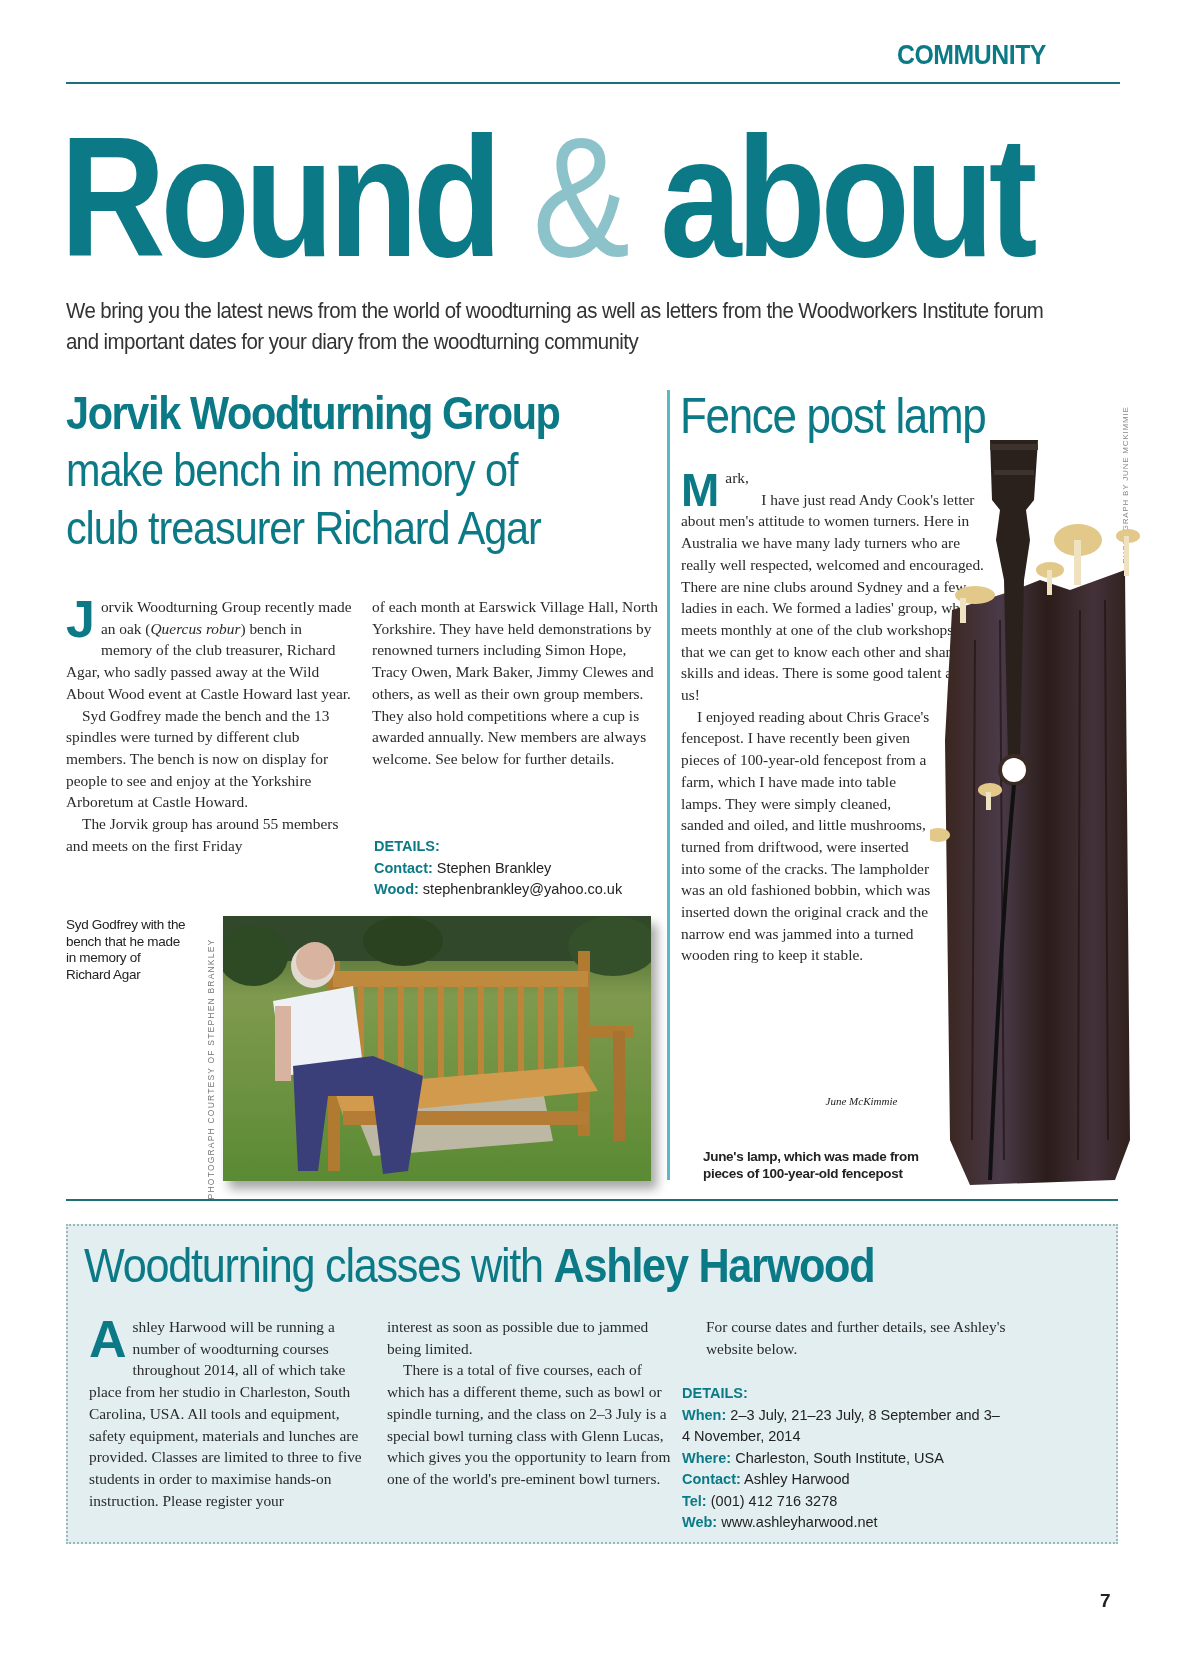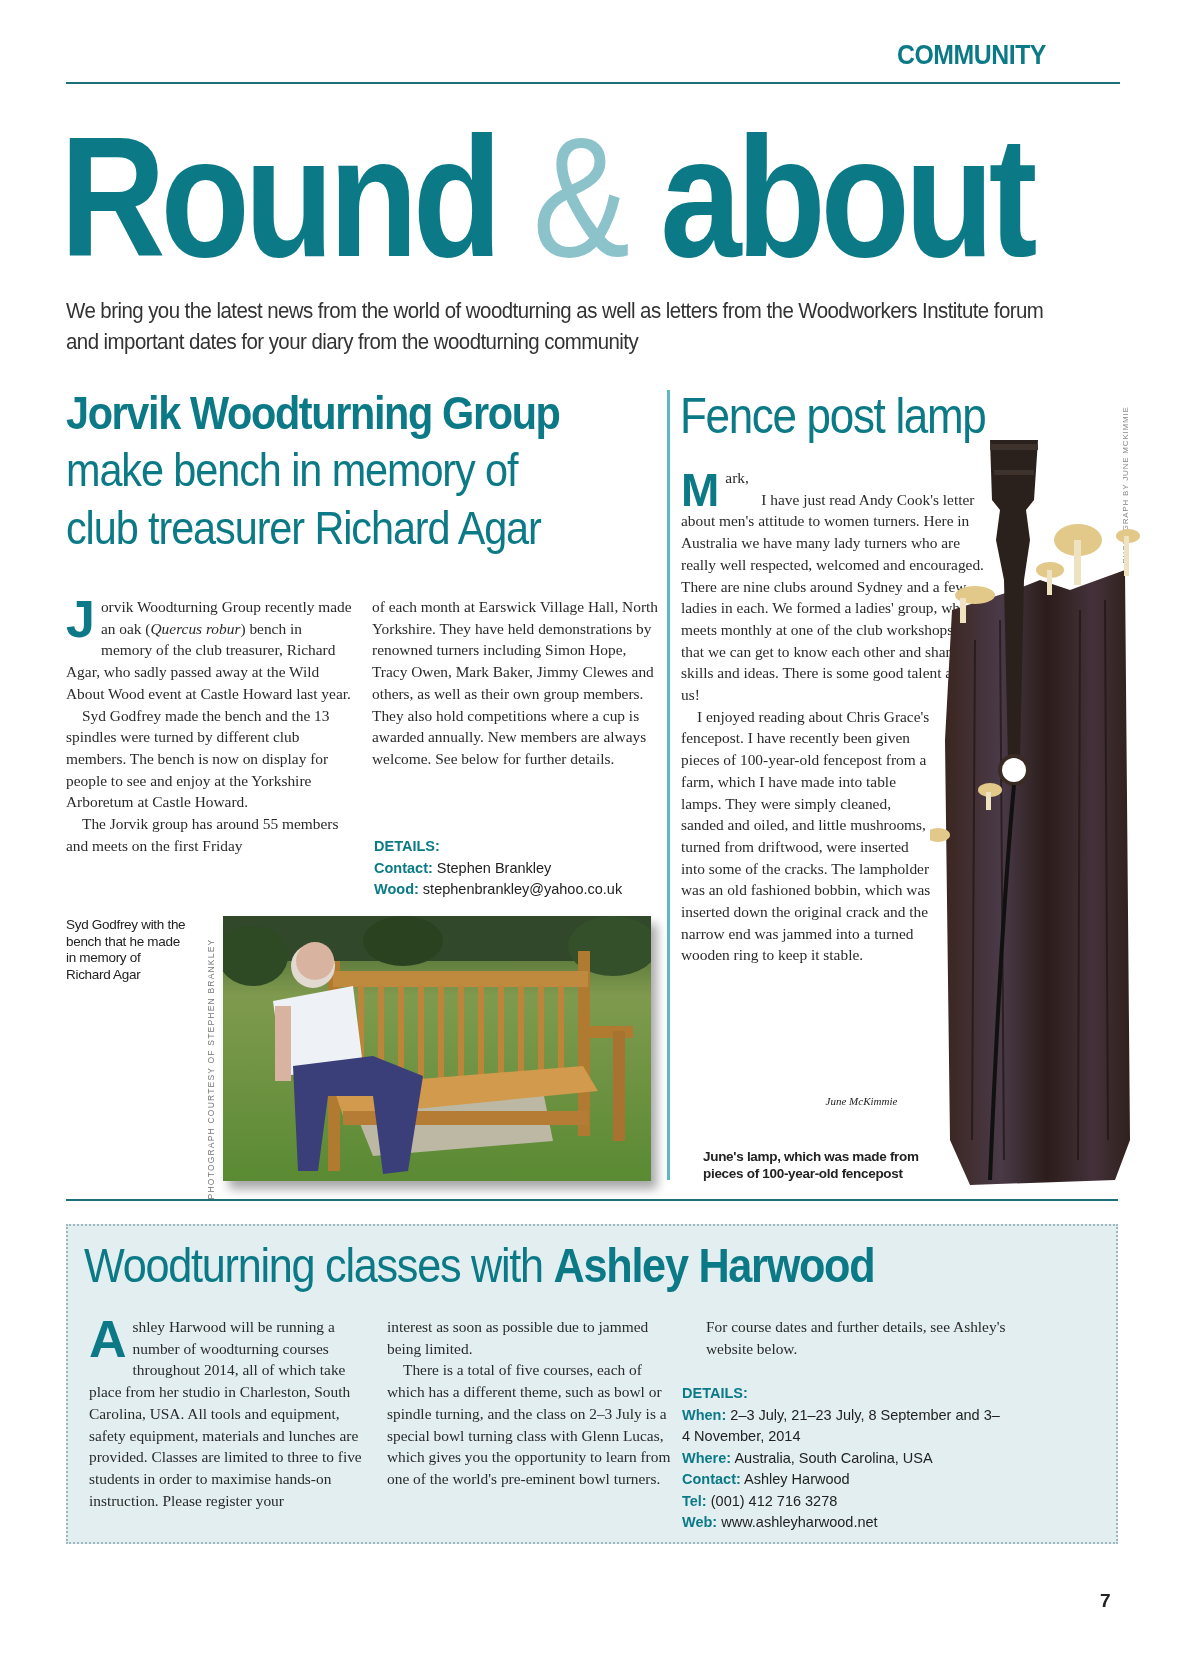--- a/index.html
+++ b/index.html
@@ -204,19 +204,19 @@
   <p>There is a total of five courses, each of which has a different theme, such as bowl or spindle turning, and the class on 2–3 July is a special bowl turning class with Glenn Lucas, which gives you the opportunity to learn from one of the world's pre-eminent bowl turners.</p>
 </div>
 
 <div class="abs body" id="classes-col3">
   <p class="first" style="padding-left:4px">For course dates and further details, see Ashley's website below.</p>
 </div>
 
 <div class="abs details" id="classes-details" style="width:320px">
   <div class="lbl">DETAILS:</div>
   <div><span class="lbl">When:</span> <span>2–3 July, 21–23 July, 8 September and 3–4 November, 2014</span></div>
-  <div><span class="lbl">Where:</span> <span>Australia, South Carolina, USA</span></div>
+  <div><span class="lbl">Where:</span> <span>Charleston, South Institute, USA</span></div>
   <div><span class="lbl">Contact:</span> <span>Ashley Harwood</span></div>
   <div><span class="lbl">Tel:</span> <span>(001) 412 716 3278</span></div>
   <div><span class="lbl">Web:</span> <span>www.ashleyharwood.net</span></div>
 </div>
 
 <div class="abs" id="page-number">7</div>
 
 </body></html>

